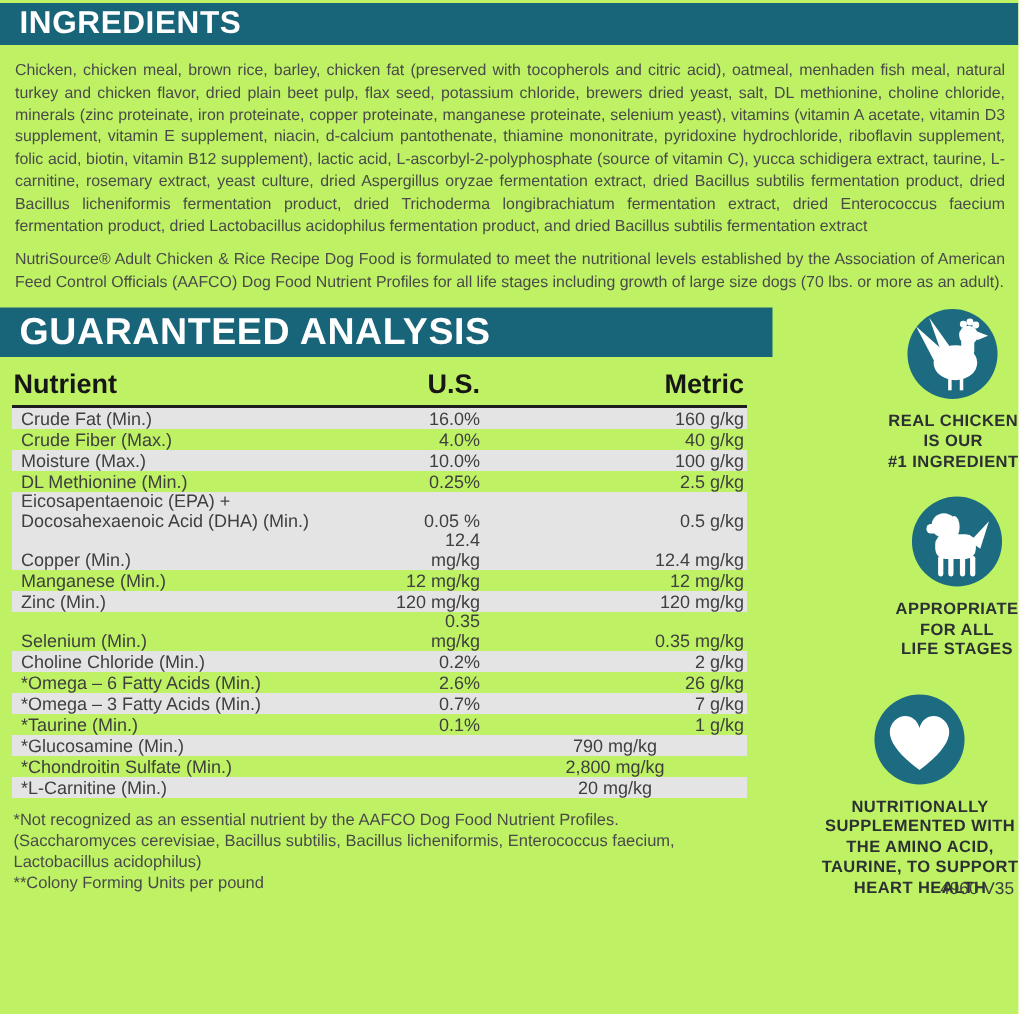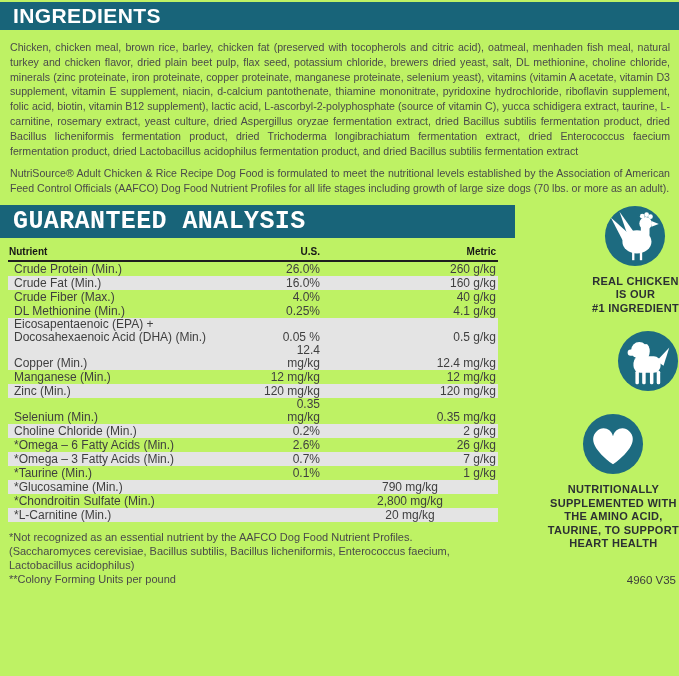--- a/index.html
+++ b/index.html
@@ -12,26 +12,26 @@
   .bar h1{margin:0;font-weight:bold;letter-spacing:.4px;}
   #ing-bar{height:28px;margin-top:2px;padding-left:13px;width:666px;}
   #ing-bar h1{font-size:21px;}
   
   .ing-text{padding:10px 9px 0 10px;}
   p.body{font-size:10.6px;line-height:14.8px;color:#4a4a4a;margin:0 0 8px 0;}
   .just{text-align:justify;}
   
   .lower{display:flex;margin-top:9px;}
   .left{width:515px;}
-  .ga-bar{height:33px;padding-left:13px;width:502px;font-family:Liberation Mono, monospace;}
+  .ga-bar{height:33px;padding-left:13px;width:502px;}
   .ga-bar h1{font-size:25px;}
   
   table{border-collapse:collapse;margin:8px 0 0 8px;width:490px;table-layout:fixed;
         font-size:12px;color:#3f3f3f;}
-  th{font-weight:bold;font-size:10px;color:#161616;text-align:right;
+  th{font-weight:bold;font-size:18px;color:#161616;text-align:right;
      padding:0 2px 3px 0;border-bottom:2.5px solid #1e1e1e;}
   th.c1{text-align:left;padding-left:1px;}
   td{padding:0 2px;height:14px;vertical-align:bottom;line-height:13px;}
   td.c1{padding-left:6px;white-space:pre-line;}
   td.num{text-align:right;}
   td.span-val{text-align:center;padding-left:64px;}
   tr.alt{background:#e4e4e4;}
   
   .footnotes{margin:8px 0 0 9px;font-size:11px;line-height:14px;color:#4a4a4a;}
   .fn{white-space:pre-line;}
@@ -72,39 +72,39 @@
             <col style="width:176px">
           </colgroup>
         <thead>
           <tr>
             <th class="c1">Nutrient</th>
             <th>U.S.</th>
             <th>Metric</th>
           </tr>
         </thead>
         <tbody id="ga-body">
-            <tr>
-              <td class="c1">Crude Protein (Min.)</td>
-              <td class="num">26.0%</td>
-              <td class="num">260 g/kg</td>
-            </tr>
             <tr class="alt">
               <td class="c1">Crude Fat (Min.)</td>
               <td class="num">16.0%</td>
               <td class="num">160 g/kg</td>
             </tr>
             <tr>
               <td class="c1">Crude Fiber (Max.)</td>
               <td class="num">4.0%</td>
               <td class="num">40 g/kg</td>
             </tr>
+            <tr class="alt">
+              <td class="c1">Moisture (Max.)</td>
+              <td class="num">10.0%</td>
+              <td class="num">100 g/kg</td>
+            </tr>
             <tr>
               <td class="c1">DL Methionine (Min.)</td>
               <td class="num">0.25%</td>
-              <td class="num">4.1 g/kg</td>
+              <td class="num">2.5 g/kg</td>
             </tr>
             <tr class="alt">
               <td class="c1">Eicosapentaenoic (EPA) +
 Docosahexaenoic Acid (DHA) (Min.)</td>
               <td class="num">0.05 %</td>
               <td class="num">0.5 g/kg</td>
             </tr>
             <tr class="alt">
               <td class="c1">Copper (Min.)</td>
               <td class="num">12.4 mg/kg</td>
@@ -201,20 +201,25 @@
             <ellipse cx="30" cy="22" rx="3.8" ry="7.5"></ellipse>
             <rect x="11" y="20" width="10" height="6.5" rx="3"></rect>
             <rect x="17" y="27" width="28" height="17" rx="7"></rect>
             <polygon points="41,32 54,18 48,37"></polygon>
             <rect x="19" y="42" width="3.6" height="14" rx="1.6"></rect>
             <rect x="26" y="42" width="3.6" height="14" rx="1.6"></rect>
             <rect x="34" y="42" width="3.6" height="14" rx="1.6"></rect>
             <rect x="41" y="42" width="3.6" height="14" rx="1.6"></rect>
           </g>
         </svg>
+        <div class="badge-text">
+            <div>APPROPRIATE</div>
+            <div>FOR ALL</div>
+            <div>LIFE STAGES</div>
+          </div>
       </div>
 
       <div class="badge" id="badge-heart">
         <svg viewBox="0 0 64 64">
           <circle cx="32" cy="32" r="31" fill="#1d6b80"></circle>
           <path fill="#ffffff" d="M32,53 C13,39 7,27 15,19 C21,13 30,16 32,24 C34,16 43,13 49,19 C57,27 51,39 32,53 Z"></path>
         </svg>
         <div class="badge-text">
             <div>NUTRITIONALLY</div>
             <div>SUPPLEMENTED WITH</div>

